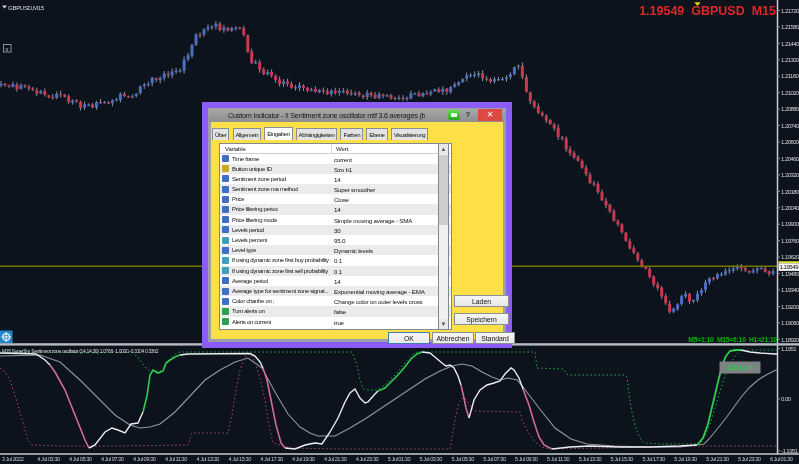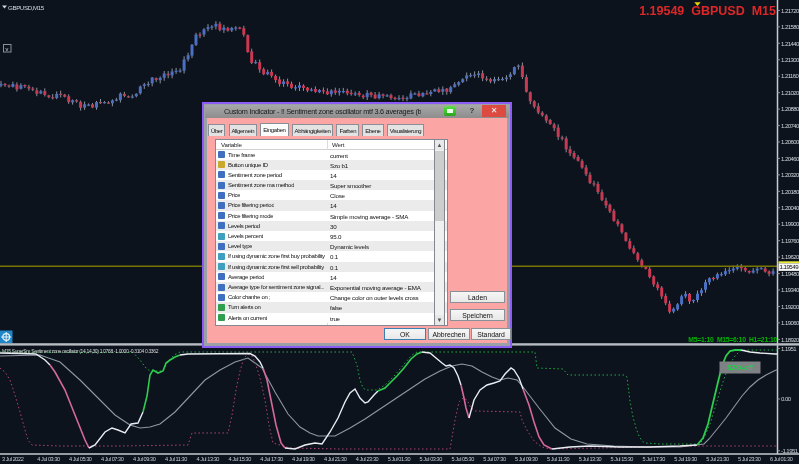--- a/index.html
+++ b/index.html
@@ -2,22 +2,22 @@
 <html><head><meta charset="utf-8"><style>
 *{margin:0;padding:0;box-sizing:border-box}
 html,body{width:799px;height:464px;overflow:hidden;background:#0d131d;font-family:"Liberation Sans",sans-serif}
 #stage{position:relative;width:799px;height:464px}
 .sym{font:6.2px "Liberation Sans",sans-serif;fill:#d4d9df;letter-spacing:-0.4px}
 .ax{font:6px "Liberation Sans",sans-serif;fill:#cfd4da;letter-spacing:-0.55px}
 .tx{font:5.6px "Liberation Sans",sans-serif;fill:#c3c9d1;letter-spacing:-0.45px}
 .quote{font:bold 12.5px "Liberation Sans",sans-serif;fill:#de2727}
 .mtf{font:bold 6.8px "Liberation Sans",sans-serif;fill:#00b400;letter-spacing:-0.25px}
 .ind{font:5px "Liberation Sans",sans-serif;fill:#d6d6d6;letter-spacing:-0.35px}
-#dlg{position:absolute;left:202px;top:102px;width:310px;height:246px;background:#fca5a5;
-border:2px solid #8b5cf6;box-shadow:0 0 0 3px #9aa0a6 inset;font-size:7.5px;color:#111}
+#dlg{position:absolute;left:202px;top:102px;width:310px;height:246px;background:#fde047;
+border:6px solid #8b5cf6;box-shadow:0 0 0 3px #9aa0a6 inset;font-size:7.5px;color:#111}
 #dlg .titlebar{position:absolute;left:1px;top:1px;right:1px;height:13px;background:linear-gradient(#a8a8a8,#8d8d8d);
 color:#1a1a1a;line-height:13px;white-space:nowrap}
 #dlg .titlebar span{display:inline-block;padding-left:19px;font-size:7.3px;letter-spacing:-0.25px;max-width:236px;overflow:hidden;vertical-align:top}
 #dlg .gicon{position:absolute;left:240px;top:2px;width:12px;height:10px;background:linear-gradient(#5ee24a,#28a51c);border-radius:2px}
 #dlg .gicon:before{content:"";position:absolute;left:3px;top:3px;width:6px;height:4px;background:#eaffe8}
 #dlg .qm{position:absolute;right:31px;top:1px;width:14px;height:12px;text-align:center;font-weight:bold;color:#333;font-size:8px;line-height:12px}
 #dlg .xbtn{position:absolute;right:4px;top:1px;width:24px;height:11.5px;background:#dc4a42;color:#fff;text-align:center;font-size:8px;line-height:11px}
 #tabs{position:absolute;left:4px;top:19px;right:4px;height:13px}
 .tab{display:inline-block;height:12px;line-height:12px;padding:0 2px;border:1px solid #898f94;border-bottom:none;
 background:#e3e3e3;font-size:6px;letter-spacing:-0.4px;margin-right:1px;vertical-align:bottom}

